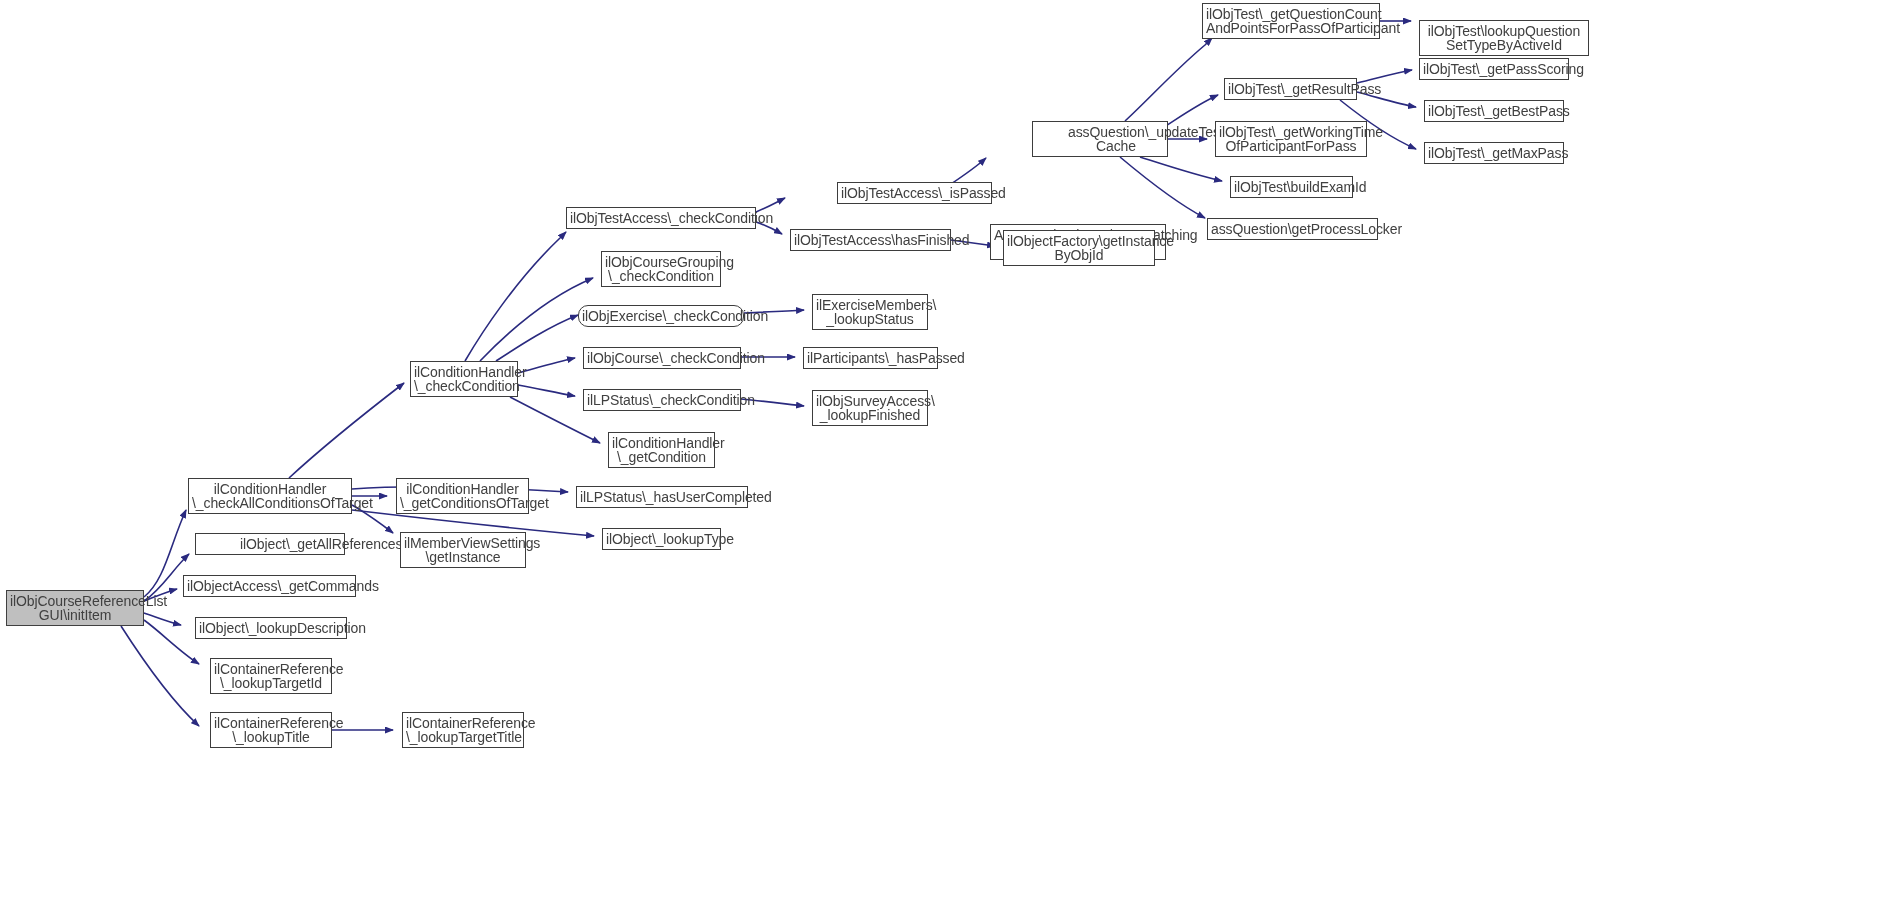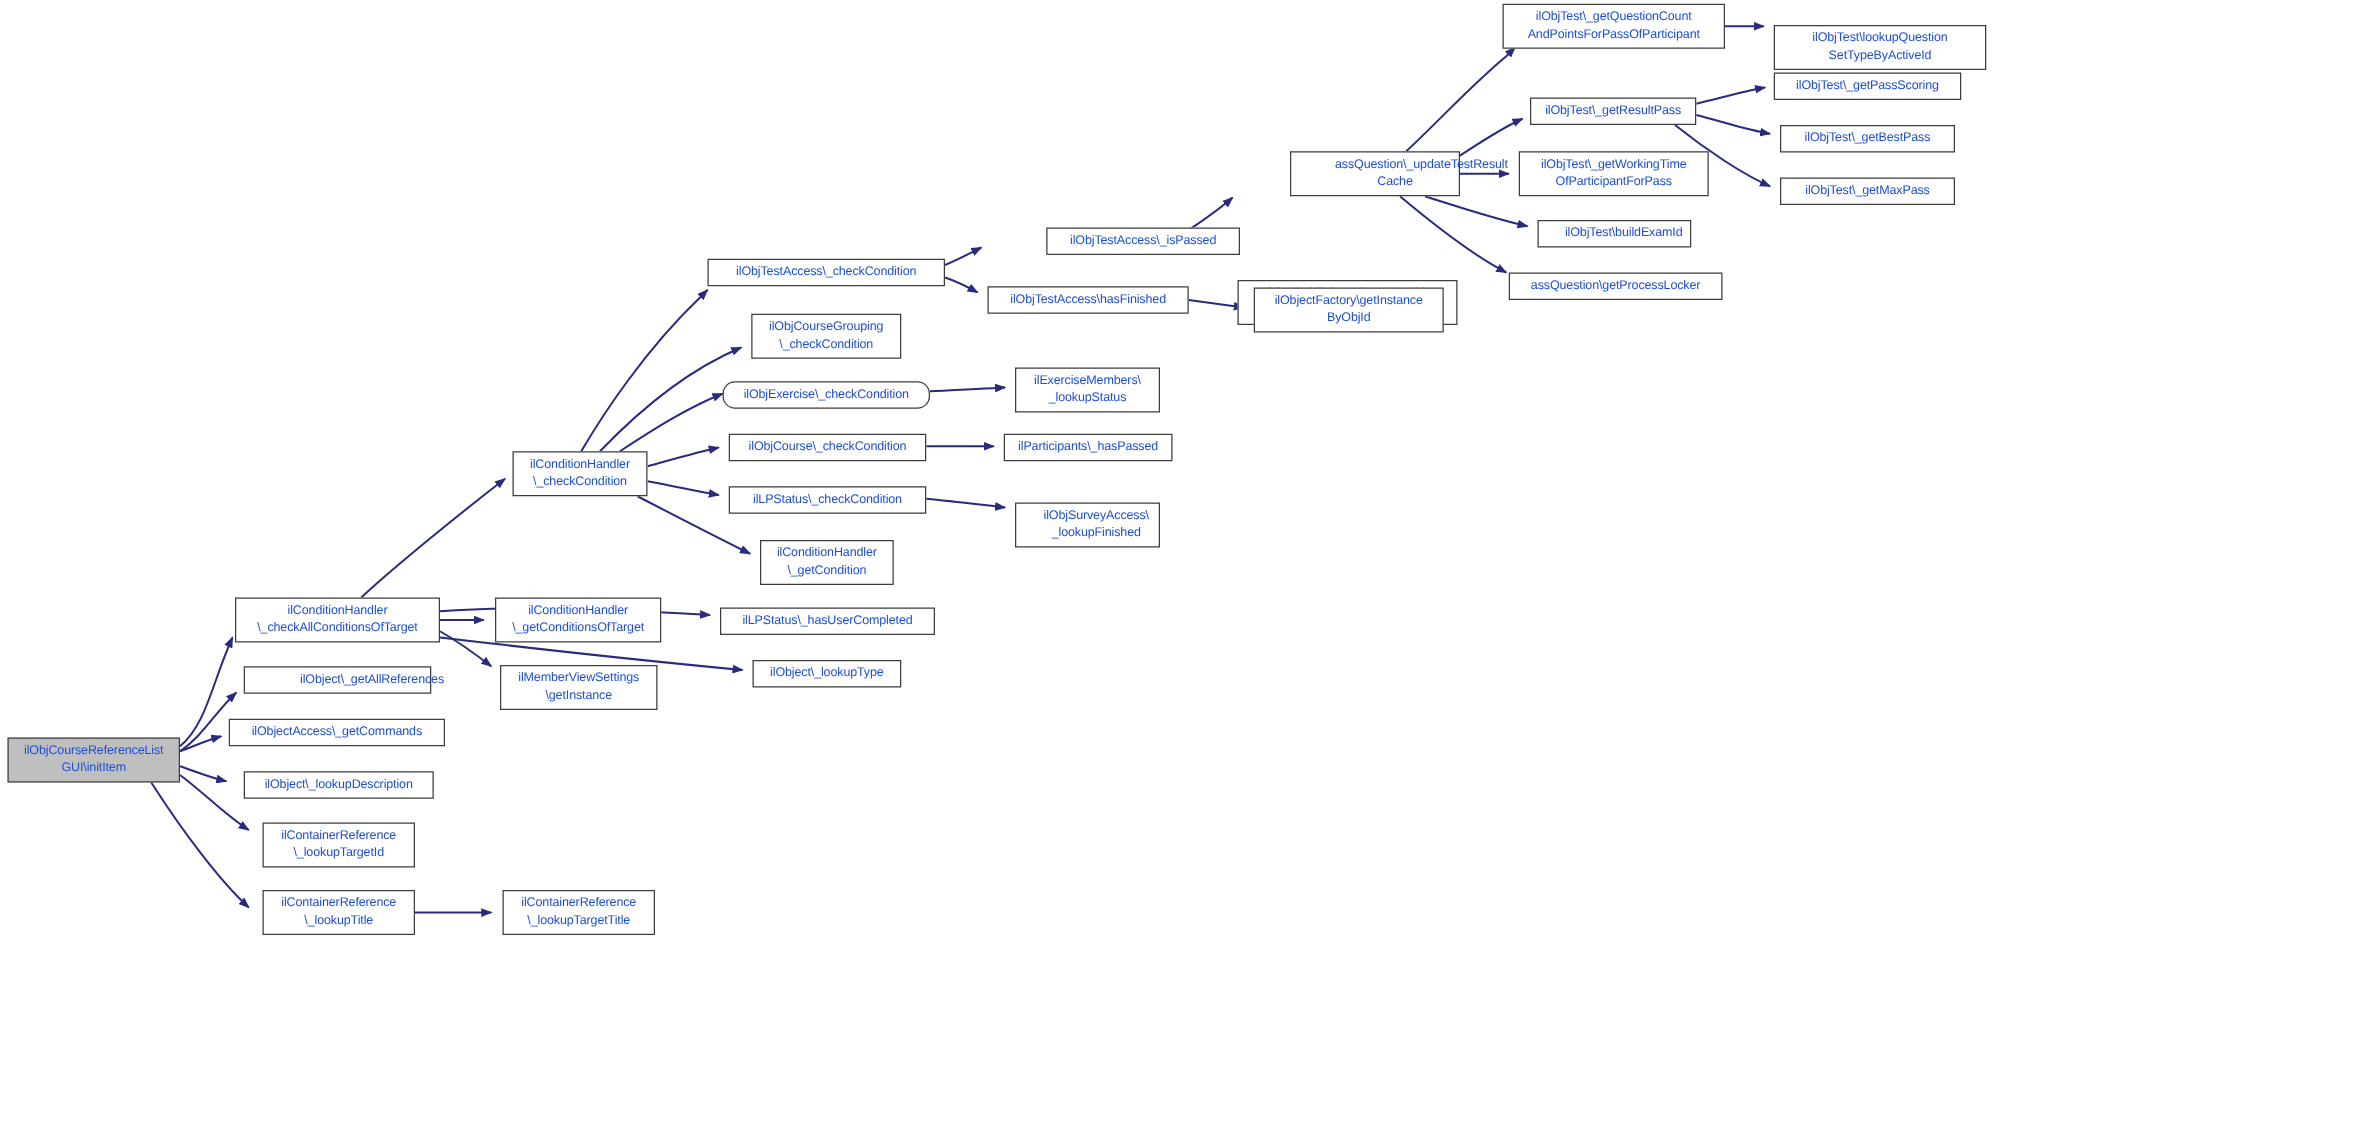--- a/index.html
+++ b/index.html
@@ -21,22 +21,22 @@
     top: 0;
     width: 1897px;
     height: 911px;
     pointer-events: none;
   }
   .node {
     position: absolute;
     box-sizing: border-box;
     border: 1px solid #3d3d3d;
     background: #ffffff;
-    color: #1d4ed8;
-    font-size: 10px;
+    color: #404040;
+    font-size: 14px;
     line-height: 14.5px;
     text-align: center;
     display: flex;
     align-items: center;
     justify-content: center;
     white-space: pre-line;
     letter-spacing: -0.1px;
     z-index: 5;
   }
   .node.root {
@@ -132,28 +132,28 @@
       <div class="node" style="left: 790px; top: 229px; width: 161px; height: 22px;"><span>ilObjTestAccess\hasFinished</span></div>
       <div class="node" style="left: 1032px; top: 121px; width: 136px; height: 36px; padding-left: 32px;"><span>assQuestion\_updateTestResult
 Cache</span></div>
       <div class="node" style="left: 990px; top: 176px; width: 176px; height: 36px; margin-top: 48px;"><span>ASS_MarkSchema\_getMatching
 MarkFromObjId</span></div>
       <div class="node" style="left: 1003px; top: 230px; width: 152px; height: 36px;"><span>ilObjectFactory\getInstance
 ByObjId</span></div>
       <div class="node" style="left: 812px; top: 294px; width: 116px; height: 36px;"><span>ilExerciseMembers\
 _lookupStatus</span></div>
       <div class="node" style="left: 803px; top: 347px; width: 135px; height: 22px;"><span>ilParticipants\_hasPassed</span></div>
-      <div class="node" style="left: 812px; top: 402px; width: 116px; height: 36px; padding-left: 14px;"><span>ilObjSurveyAccess\
+      <div class="node" style="left: 812px; top: 390px; width: 116px; height: 36px;"><span>ilObjSurveyAccess\
 _lookupFinished</span></div>
       <div class="node" style="left: 1202px; top: 3px; width: 178px; height: 36px;"><span>ilObjTest\_getQuestionCount
 AndPointsForPassOfParticipant</span></div>
       <div class="node" style="left: 1224px; top: 78px; width: 133px; height: 22px;"><span>ilObjTest\_getResultPass</span></div>
       <div class="node" style="left: 1215px; top: 121px; width: 152px; height: 36px;"><span>ilObjTest\_getWorkingTime
 OfParticipantForPass</span></div>
-      <div class="node" style="left: 1230px; top: 176px; width: 123px; height: 22px; padding-left: 15px;"><span>ilObjTest\buildExamId</span></div>
+      <div class="node" style="left: 1230px; top: 176px; width: 123px; height: 22px;"><span>ilObjTest\buildExamId</span></div>
       <div class="node" style="left: 1207px; top: 218px; width: 171px; height: 22px;"><span>assQuestion\getProcessLocker</span></div>
       <div class="node" style="left: 1419px; top: 20px; width: 170px; height: 36px;"><span>ilObjTest\lookupQuestion
 SetTypeByActiveId</span></div>
       <div class="node" style="left: 1419px; top: 58px; width: 150px; height: 22px;"><span>ilObjTest\_getPassScoring</span></div>
       <div class="node" style="left: 1424px; top: 100px; width: 140px; height: 22px;"><span>ilObjTest\_getBestPass</span></div>
       <div class="node" style="left: 1424px; top: 142px; width: 140px; height: 22px;"><span>ilObjTest\_getMaxPass</span></div>
     </div>
 </div>
 
 </body></html>

